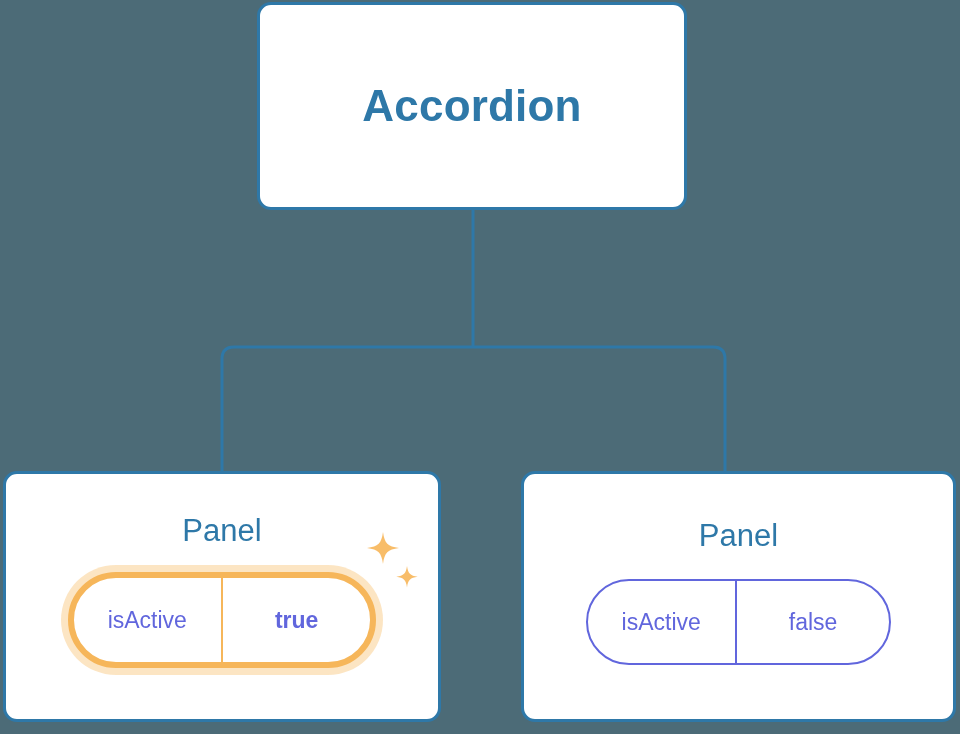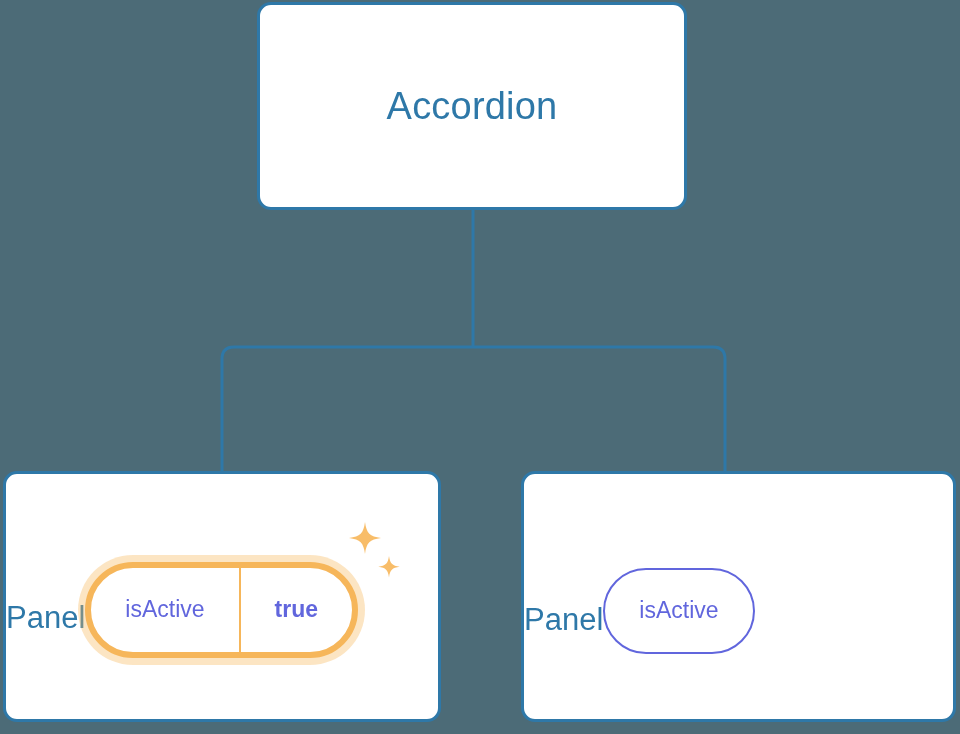--- a/index.html
+++ b/index.html
@@ -44,32 +44,32 @@
     left: 257px;
     top: 2px;
     width: 430px;
     height: 208px;
     display: flex;
     align-items: center;
     justify-content: center;
   }
   .root-label {
     color: #2e78a8;
-    font-size: 38px;
-    font-weight: 400;
+    font-size: 44px;
+    font-weight: 700;
     letter-spacing: 0.2px;
     line-height: 1;
   }
 
   
   .panel-node {
     top: 471px;
     height: 251px;
     display: flex;
-    flex-direction: row;
+    flex-direction: column;
     align-items: center;
   }
   #panel-node-0 {
     left: 3px;
     width: 438px;
   }
   #panel-node-1 {
     left: 521px;
     width: 435px;
   }
@@ -109,21 +109,21 @@
     color: #6166dd;
     font-size: 23px;
     line-height: 1;
     box-sizing: border-box;
   }
   .pill .cell.key {
     padding: 0 34px;
     height: 82px;
   }
   .pill .cell.val {
-    padding: 0 34px;
+    padding: 0 52px;
     height: 82px;
     border-left: 2px solid #6166dd;
   }
 
   
   .pill.highlight {
     border: 6px solid #f6b65a;
     box-shadow: 0 0 0 7px rgba(246, 182, 90, 0.36);
   }
   .pill.highlight .cell.key,
@@ -176,17 +176,18 @@
       </svg>
     </div>
   </div>
 
   <div class="node panel-node" id="panel-node-1">
     <span class="panel-label">Panel</span>
 
     <div class="pill-wrap">
       <div class="pill">
         <span class="cell key">isActive</span>
+        <span class="cell val">false</span>
       </div>
     </div>
   </div>
 
 </div>
 
 </body></html>

